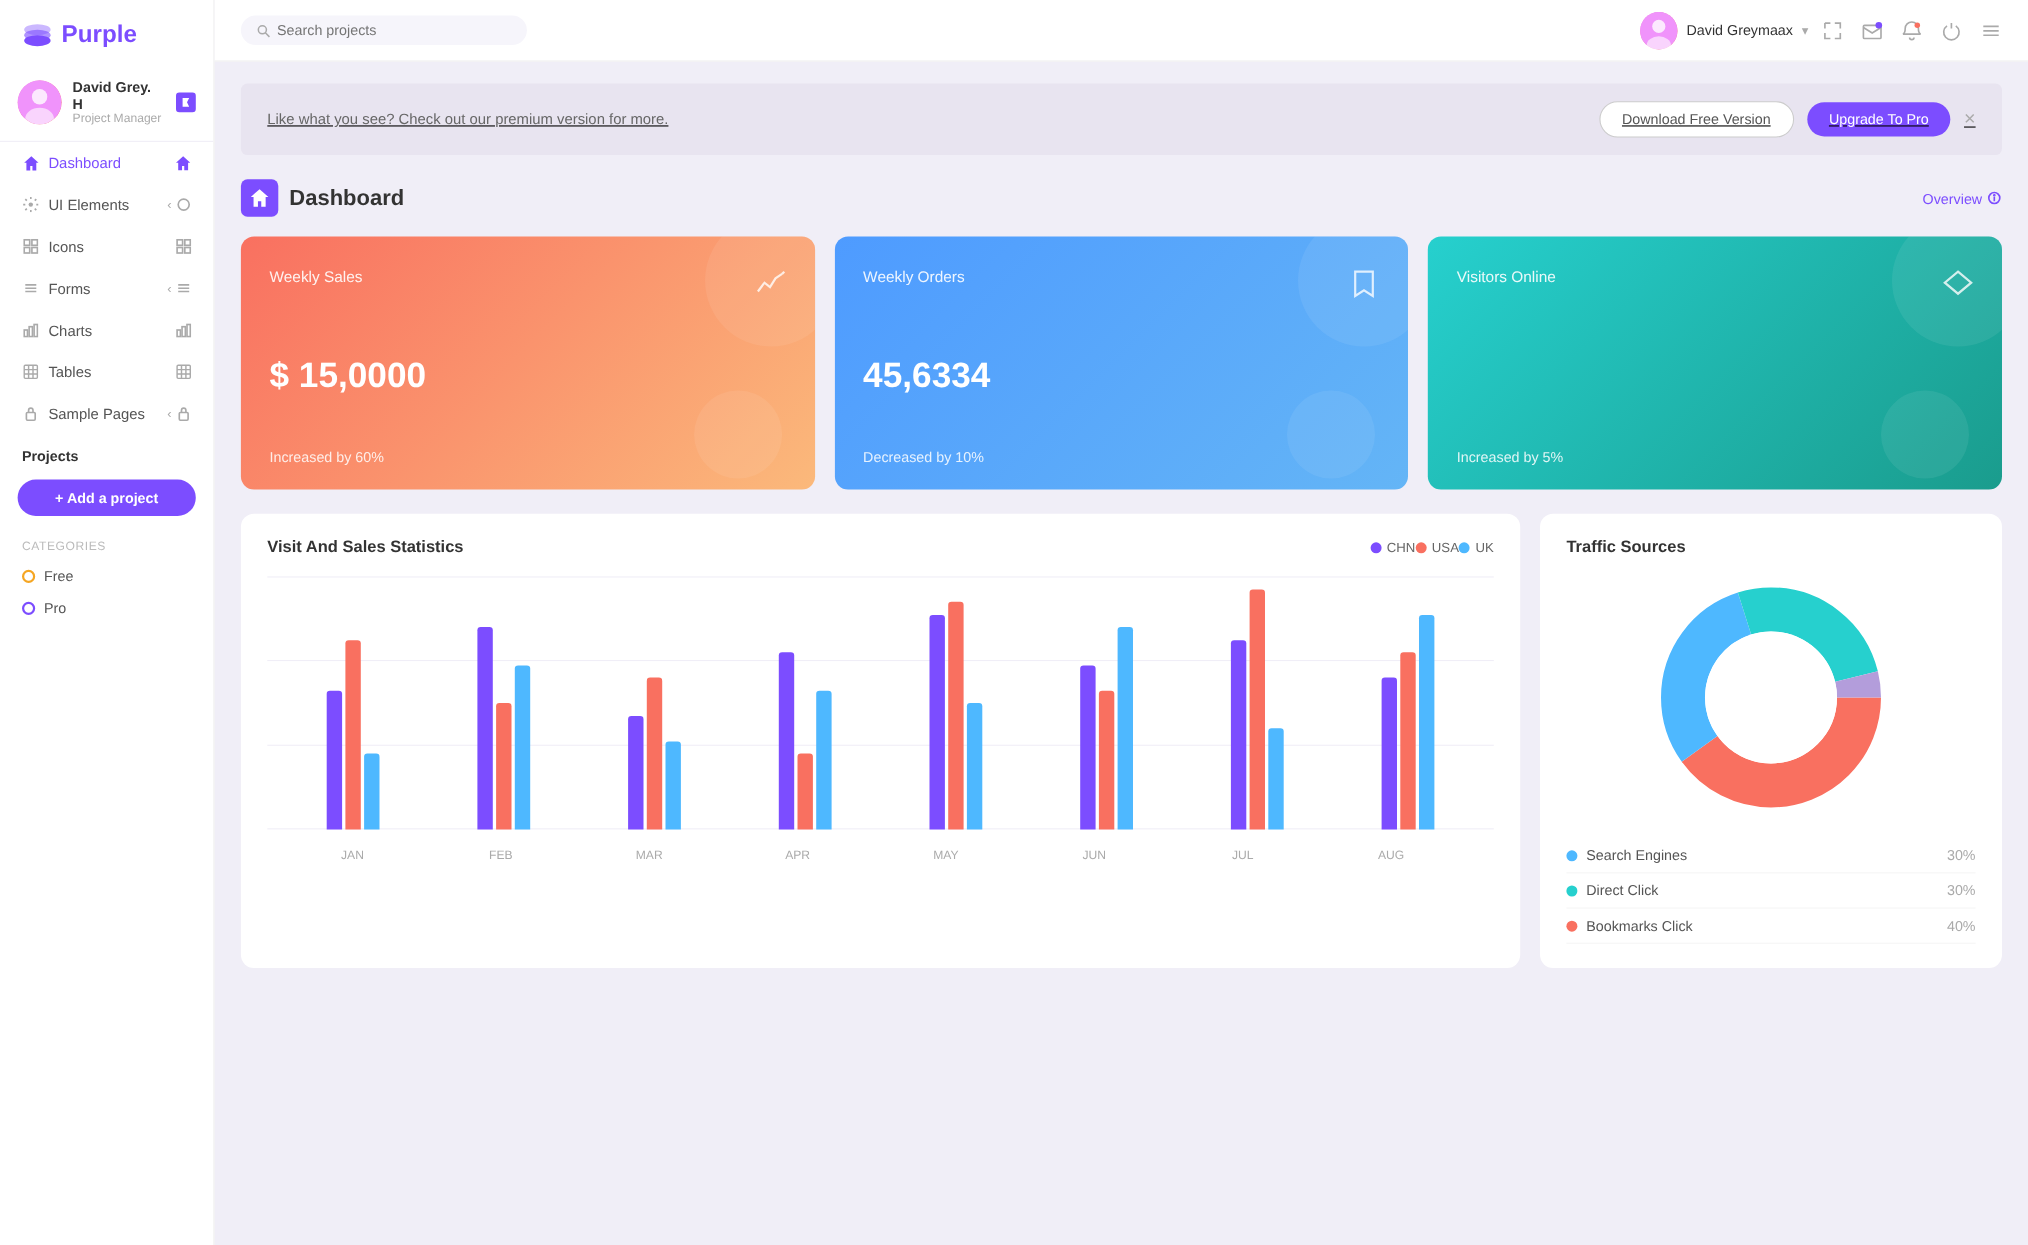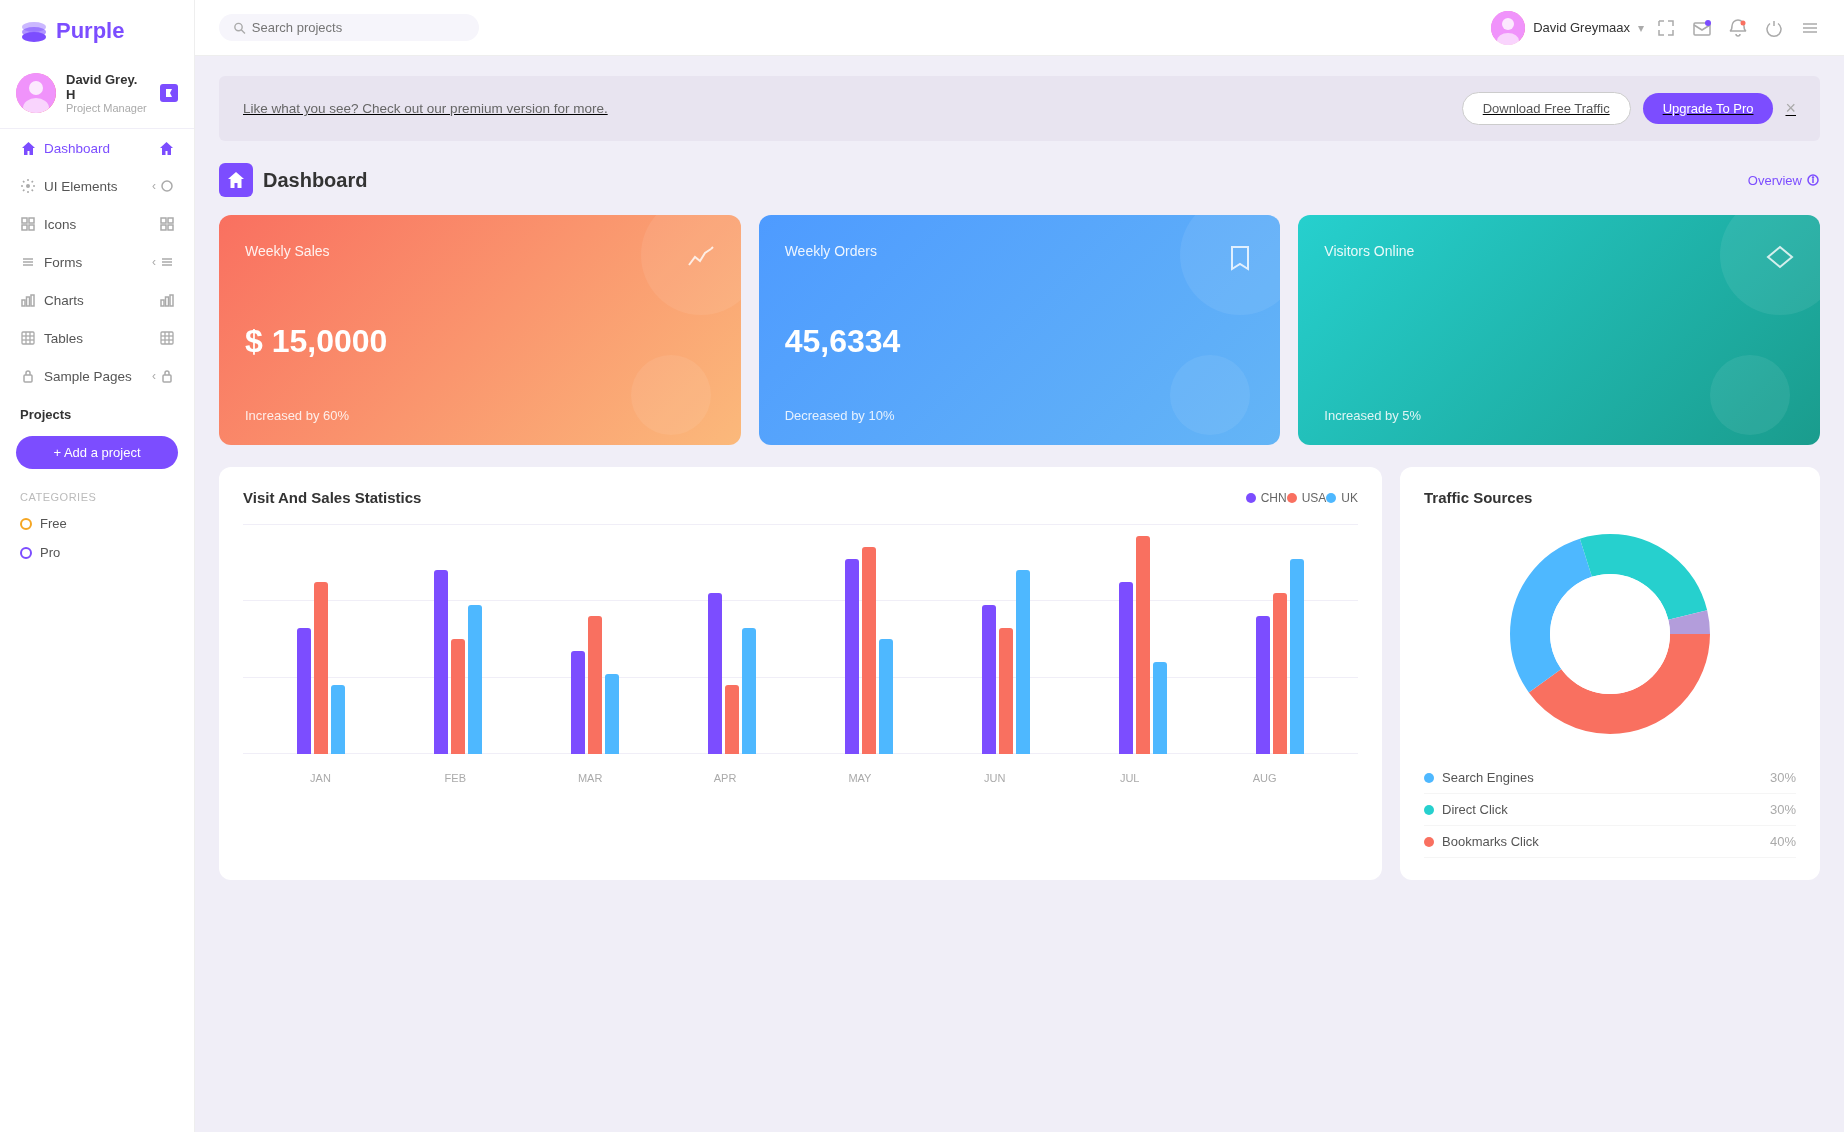--- a/index.html
+++ b/index.html
@@ -65,21 +65,21 @@
     .add-project-btn {
       margin: 8px 16px;
       background: #7c4dff;
       color: #fff;
       border: none;
       border-radius: 20px;
       padding: 9px 0;
       font-size: 13px;
       cursor: pointer;
       width: calc(100% - 32px);
-      font-weight: 400;
+      font-weight: 700;
     }
     .categories-label {
       padding: 14px 20px 6px;
       font-size: 11px; color: #bbb; text-transform: uppercase; letter-spacing: 0.5px;
     }
     .category-item {
       display: flex; align-items: center; gap: 8px;
       padding: 7px 20px; font-size: 13px; color: #555; cursor: pointer;
     }
     .cat-dot {
@@ -447,21 +447,21 @@
           <line x1="3" y1="10" x2="17" y2="10"></line>
           <line x1="3" y1="14" x2="17" y2="14"></line>
         </svg>
     </div>
   </nav>
 
   <div class="content">
 
     <div class="banner">
       <span class="banner-text">Like what you see? Check out our premium version for more.</span>
-      <button class="btn-download">Download Free Traffic</button>
+      <button class="btn-download">Download Free Version</button>
       <button class="btn-upgrade">Upgrade To Pro</button>
       <span class="banner-close">×</span>
     </div>
 
     <div class="dash-header">
       <div class="dash-title-row">
         <div class="dash-icon-box">
           <svg width="18" height="18" viewBox="0 0 18 18" fill="white">
               <path d="M9 1L1 8h2.5v9h4V12h3v5h4V8H17L9 1z"></path>
             </svg>

